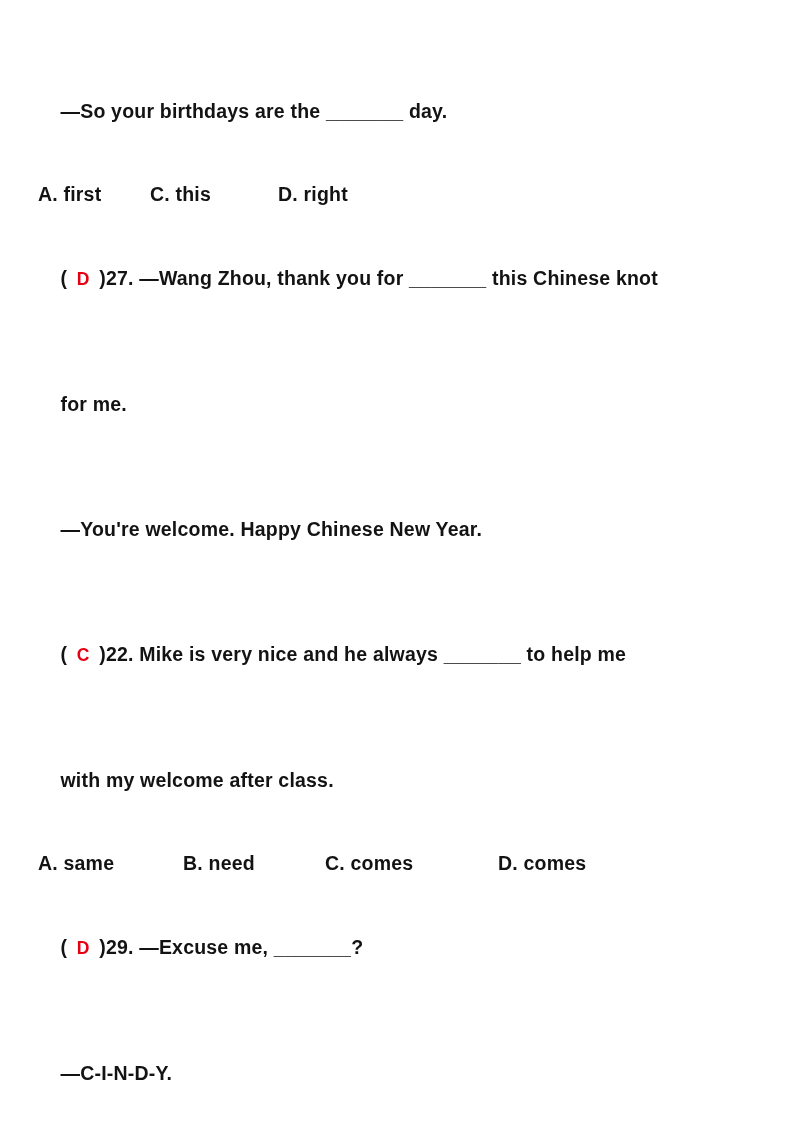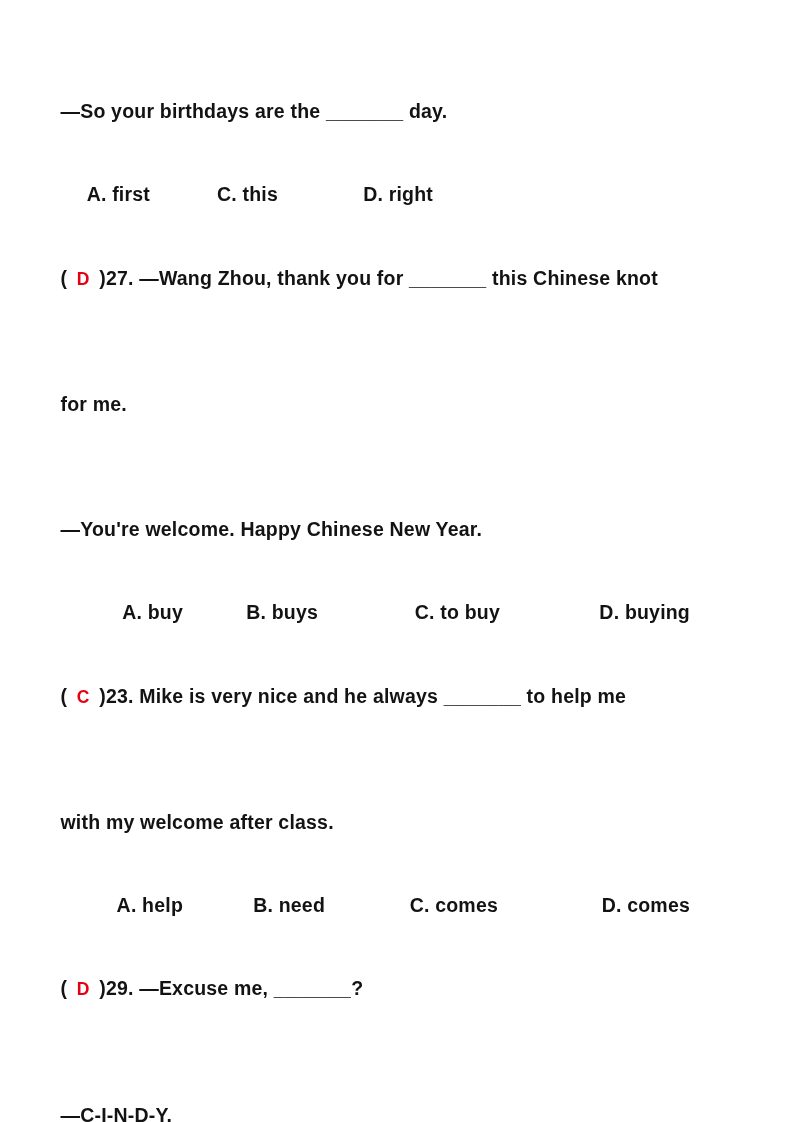--- a/index.html
+++ b/index.html
@@ -9,21 +9,21 @@
     width:718px;height:1122px;
     padding:49px 28px 0 38px;
     font-family:"Liberation Sans","DejaVu Sans",sans-serif;
     font-weight:700;
     font-size:19.5px;
     letter-spacing:0.2px;
     color:#131313;
     background:#ffffff;
   }
   .line{line-height:41.7px;white-space:pre;}
-  .g4,.g2{display:grid;white-space:pre;text-align:right;}
+  .g4,.g2{display:grid;white-space:pre;}
   .r1{grid-template-columns:112px 128px 155px 1fr;}
   .r2{grid-template-columns:145px 135px 182px 1fr;}
   .r3{grid-template-columns:145px 142px 173px 1fr;}
   .ans{
     display:inline-block;
     width:32px;
     text-align:center;
     color:#e60012;
     font-size:17.5px;
   }
@@ -48,37 +48,31 @@
   </div>
 
   <div class="line">
     <span>for me.</span>
   </div>
 
   <div class="line">
     <span>—You're welcome. Happy Chinese New Year.</span>
   </div>
 
-  <div class="line g4 r2">
-    <span>A. buy</span>
-    <span>B. buys</span>
-    <span>C. to buy</span>
-    <span>D. buying</span>
-  </div>
 
   <div class="line">
-    <span>(</span><span class="ans">C</span><span>)23. Mike is very nice and he always _______ to help me</span>
+    <span>(</span><span class="ans">C</span><span>)22. Mike is very nice and he always _______ to help me</span>
   </div>
 
   <div class="line">
     <span>with my welcome after class.</span>
   </div>
 
   <div class="line g4 r3">
-    <span>A. help</span>
+    <span>A. same</span>
     <span>B. need</span>
     <span>C. comes</span>
     <span>D. comes</span>
   </div>
 
   <div class="line">
     <span>(</span><span class="ans">D</span><span>)29. —Excuse me, _______?</span>
   </div>
 
   <div class="line">

